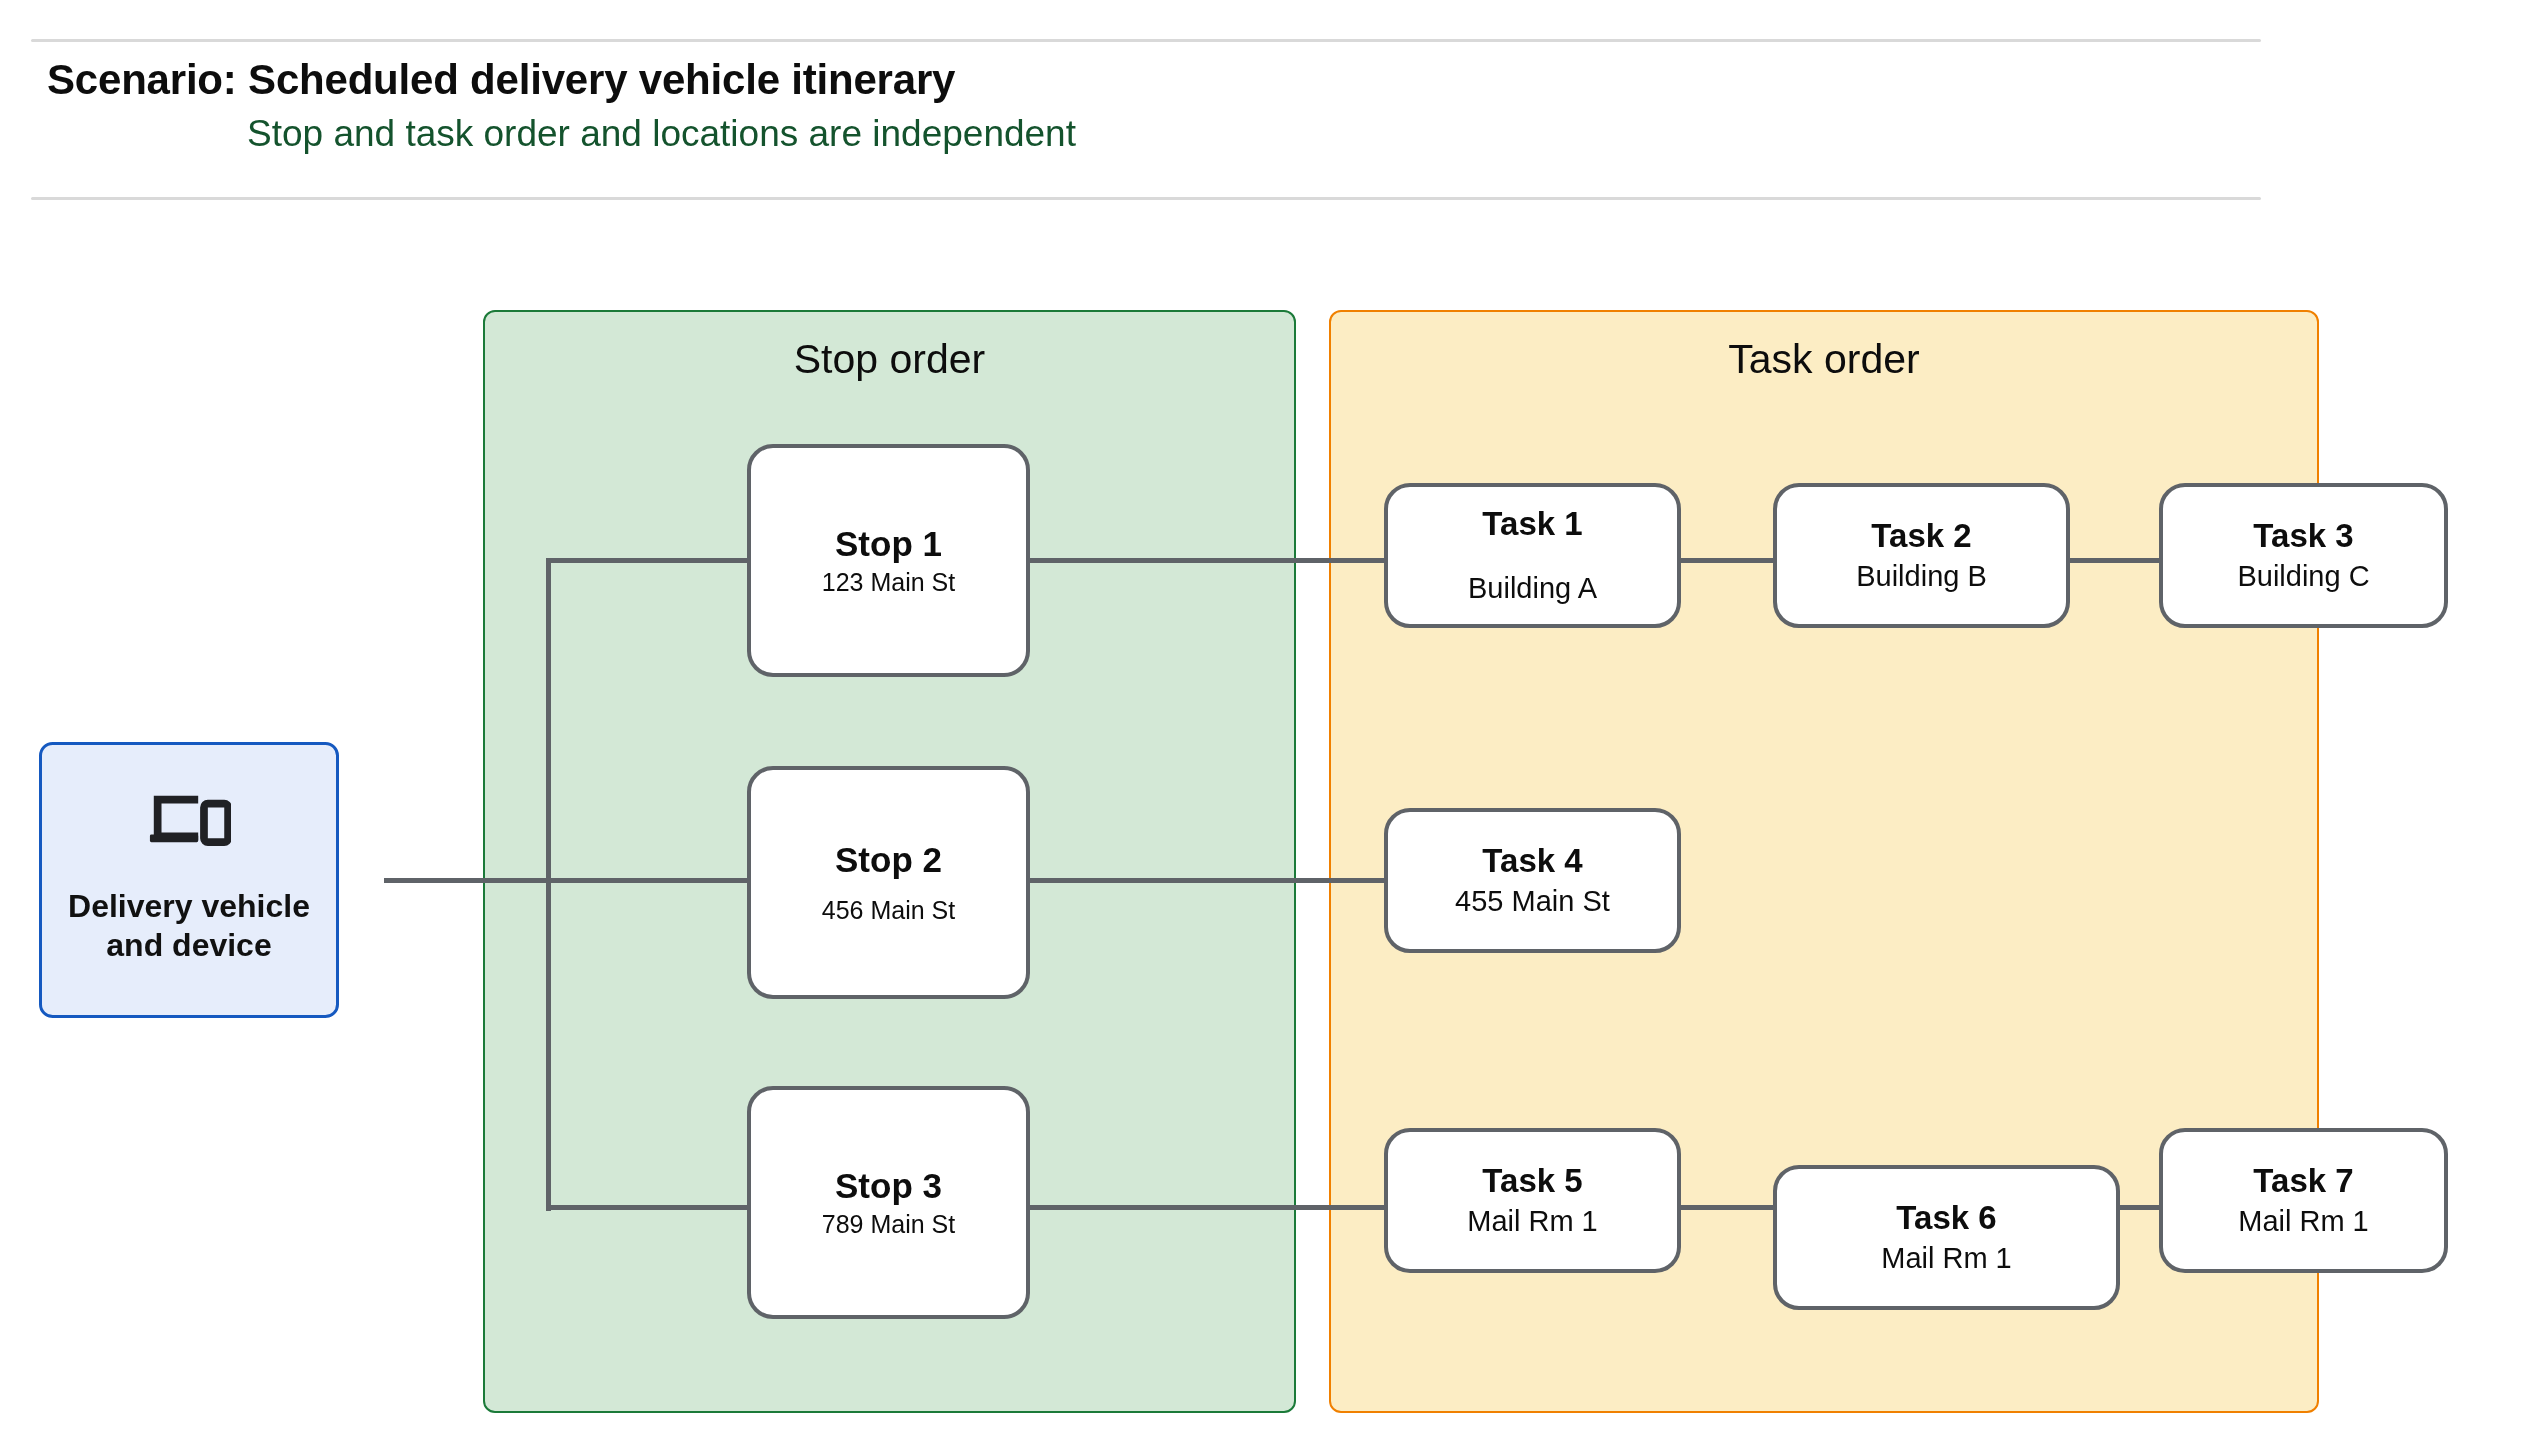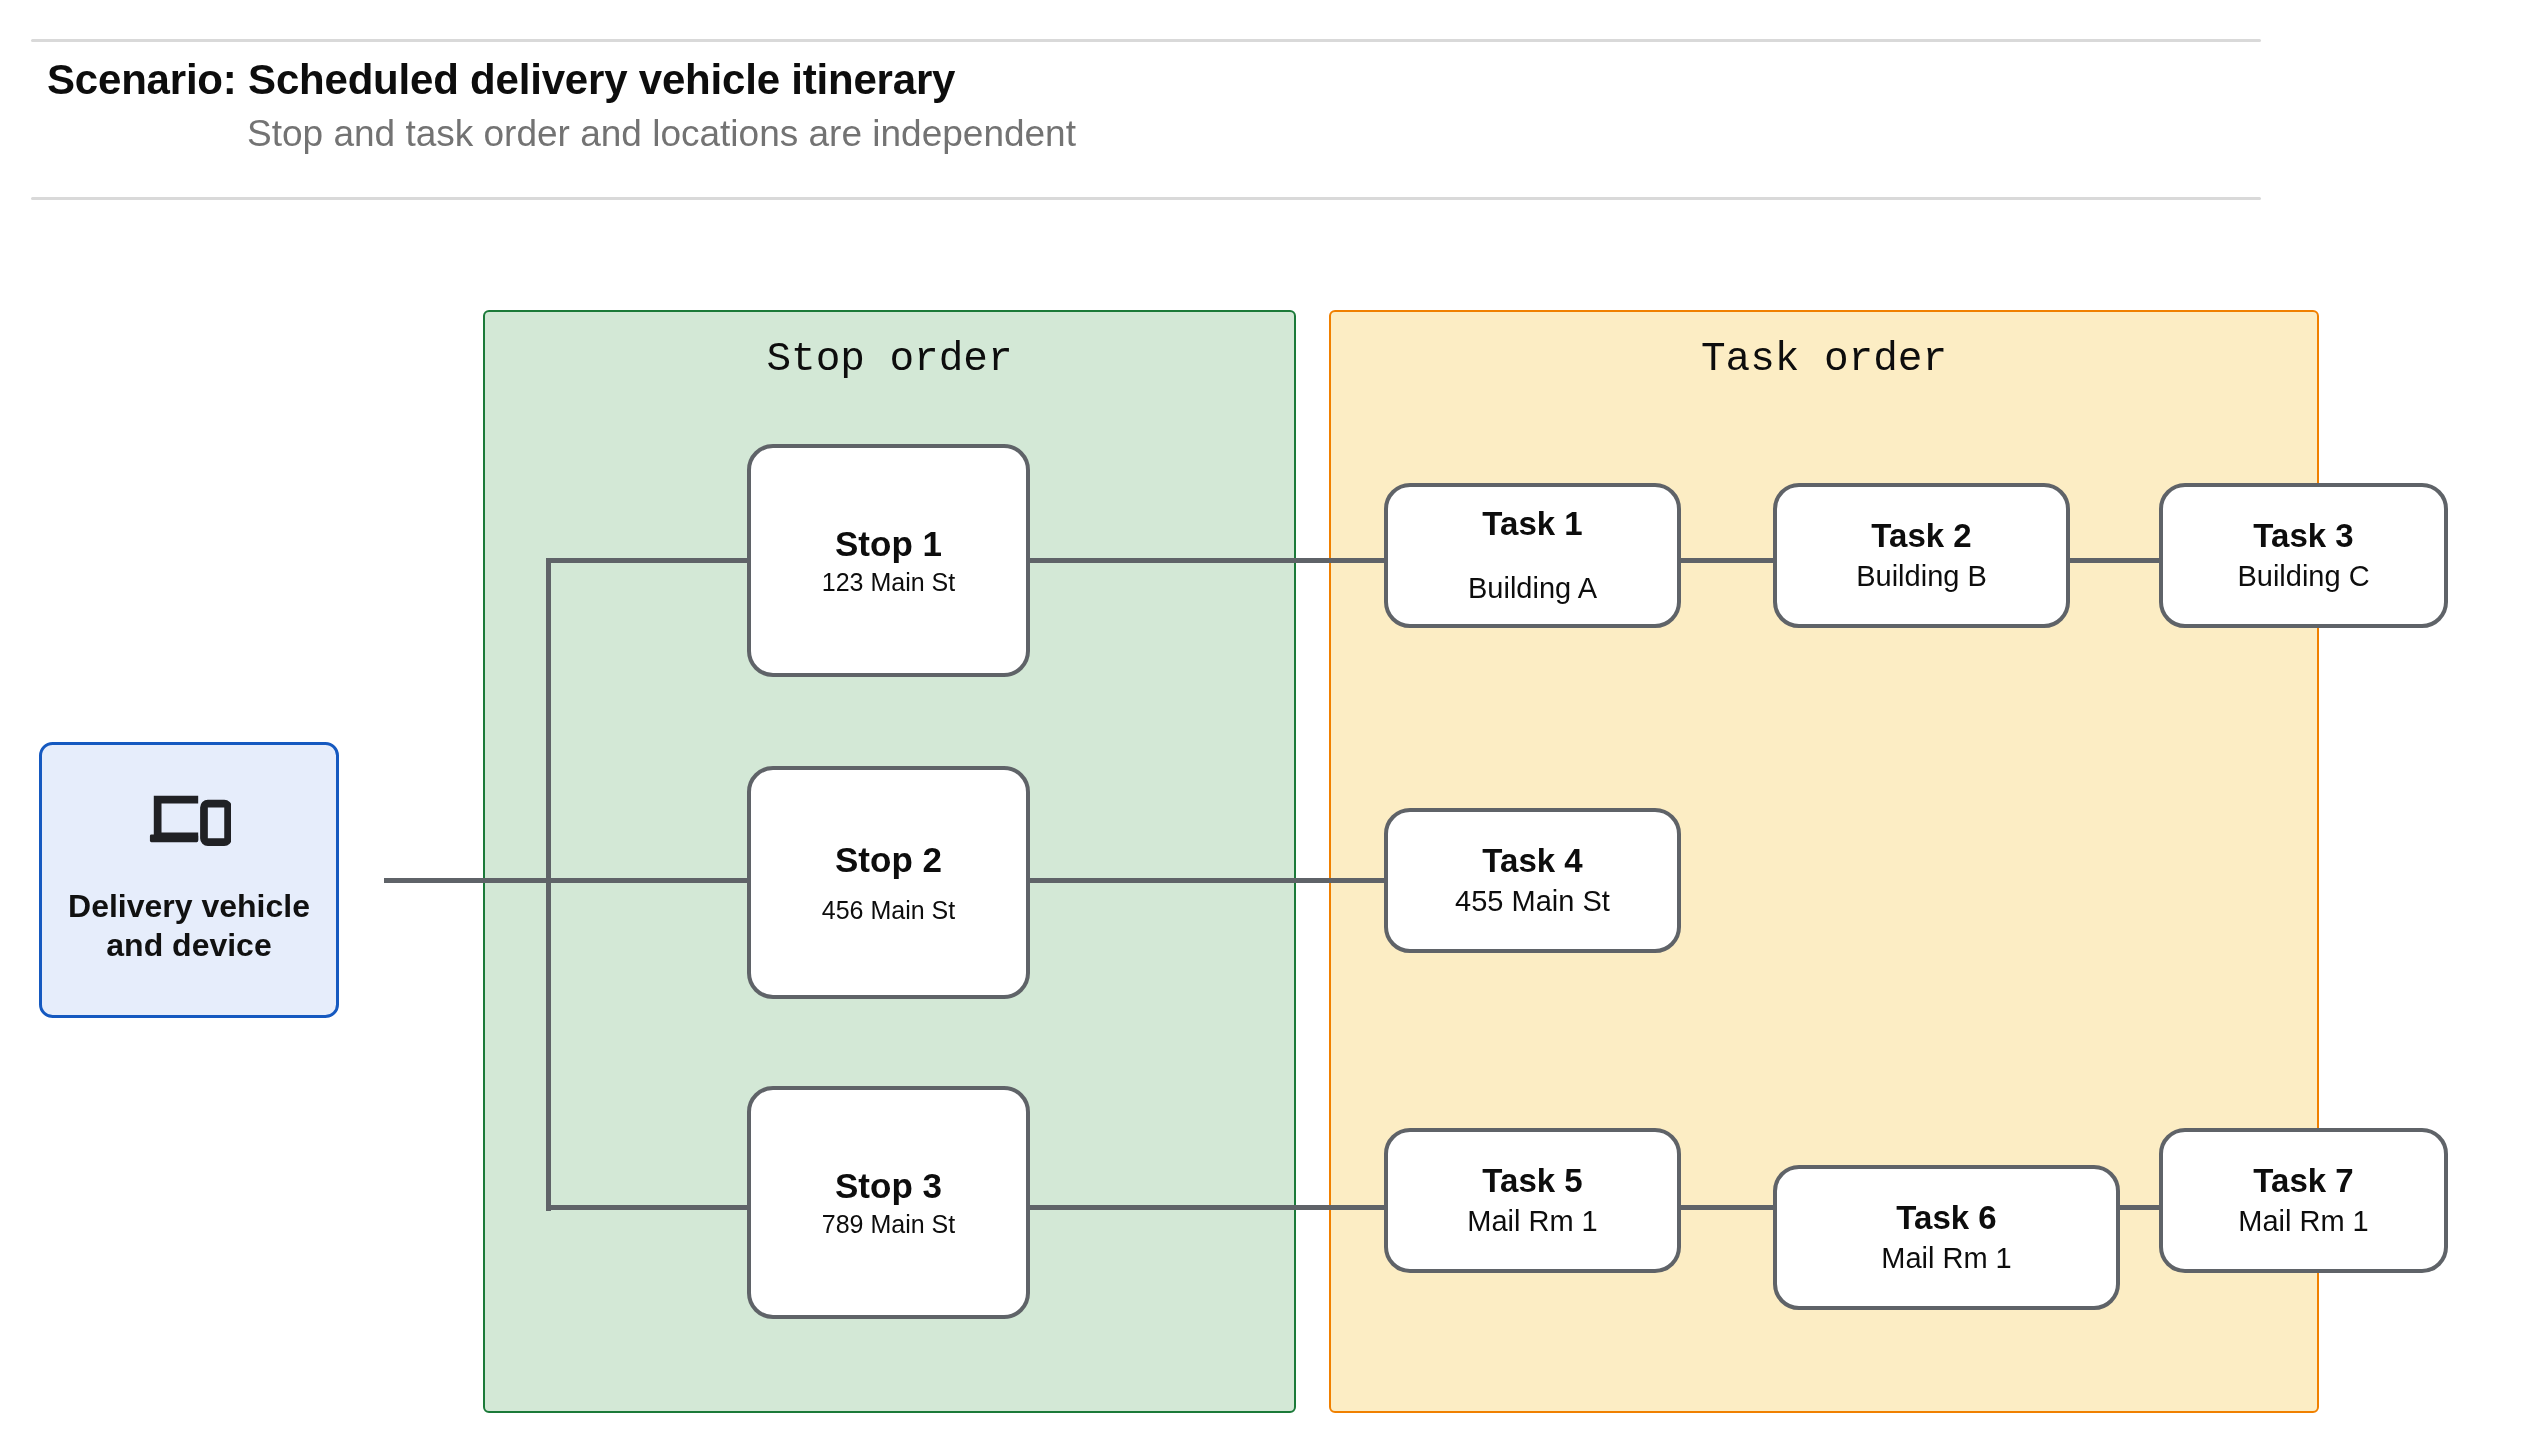--- a/index.html
+++ b/index.html
@@ -20,26 +20,26 @@
     background:#d9d9d9;border-radius:1.9px;
   }
   #page-title{
     position:absolute;left:47px;top:56px;
     font-size:42px;font-weight:700;letter-spacing:-0.2px;
     color:#0d0d0d;white-space:nowrap;
   }
   #page-subtitle{
     position:absolute;left:247px;top:113px;
     font-size:37px;font-weight:400;
-    color:#737373;white-space:nowrap;
+    color:#14532d;white-space:nowrap;
   }
 
   
   .panel{
-    position:absolute;border-radius:6px;box-sizing:border-box;font-family:Liberation Mono, monospace;
+    position:absolute;border-radius:12px;box-sizing:border-box;
   }
   #panel-stop-order{
     left:483px;top:310px;width:813px;height:1103px;
     background:#d3e8d6;border:2.9px solid #1b7a39;
   }
   #panel-task-order{
     left:1329px;top:310px;width:990px;height:1103px;
     background:#fcedc4;border:2.9px solid #f08000;
   }
   .panel-title{

